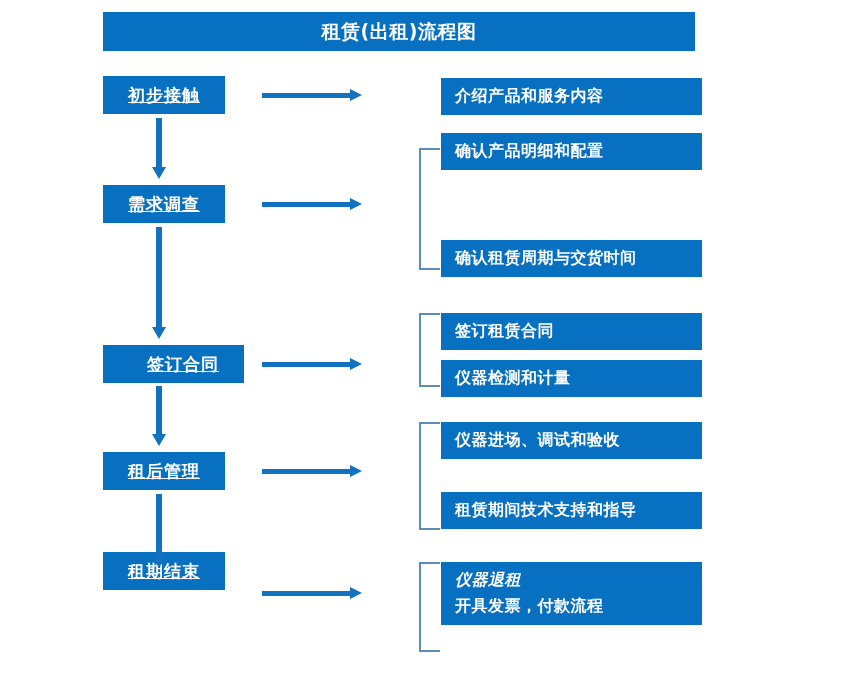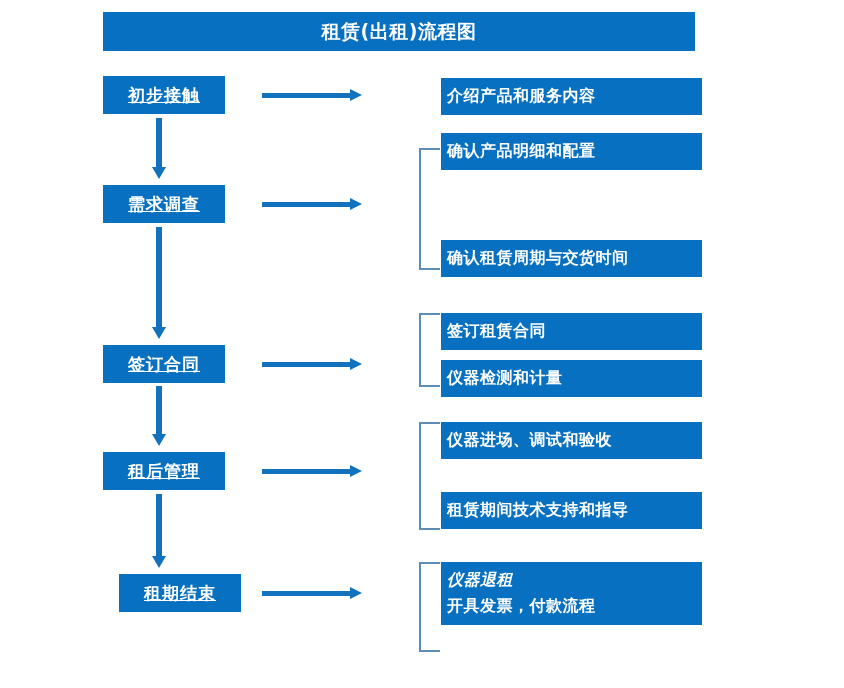--- a/index.html
+++ b/index.html
@@ -61,21 +61,21 @@
   
   .detail-box {
     position: absolute;
     left: 441px;
     width: 261px;
     height: 37px;
     background: #0870c0;
     color: #ffffff;
     display: flex;
     align-items: center;
-    padding-left: 6px;
+    padding-left: 14px;
     box-sizing: border-box;
     font-size: 16px;
     font-weight: bold;
     letter-spacing: 0.5px;
     white-space: nowrap;
   }
 
   
   .h-arrow {
     position: absolute;
@@ -138,23 +138,23 @@
 </style>
 </head>
 <body>
 
 <div id="canvas">
 
   <div class="title-bar">租赁(出租)流程图</div>
 
   <div class="stage-box" style="top:76px;">初步接触</div>
   <div class="stage-box" style="top:185px;">需求调查</div>
-  <div class="stage-box" style="top:345px;">签订合同</div>
+  <div class="stage-box" style="top:345px;padding-left:19px;">签订合同</div>
   <div class="stage-box" style="top:452px;">租后管理</div>
-  <div class="stage-box" style="top:574px;margin-left:16px;">租期结束</div>
+  <div class="stage-box" style="top:552px;">租期结束</div>
 
   <div class="v-arrow" style="top:118px; height:63px;">
     <div class="shaft" style="height:49px;"></div>
     <div class="head" style="top:49px;"></div>
   </div>
   <div class="v-arrow" style="top:227px; height:114px;">
     <div class="shaft" style="height:100px;"></div>
     <div class="head" style="top:100px;"></div>
   </div>
   <div class="v-arrow" style="top:386px; height:62px;">

